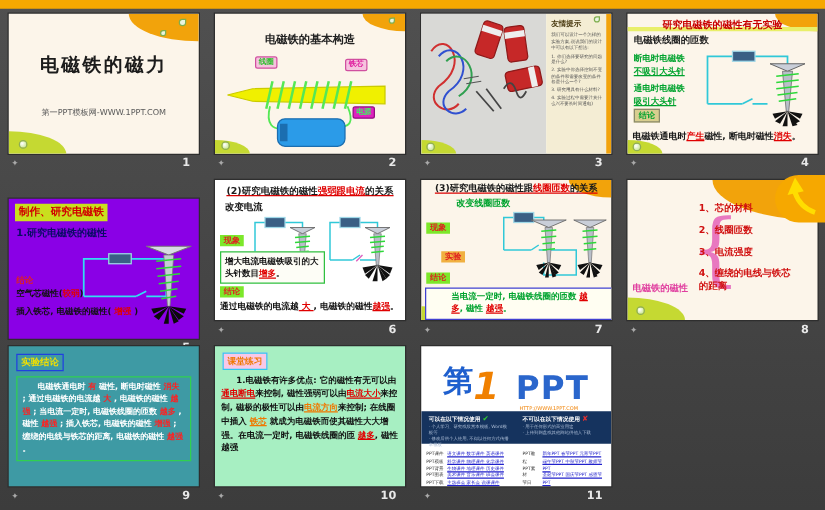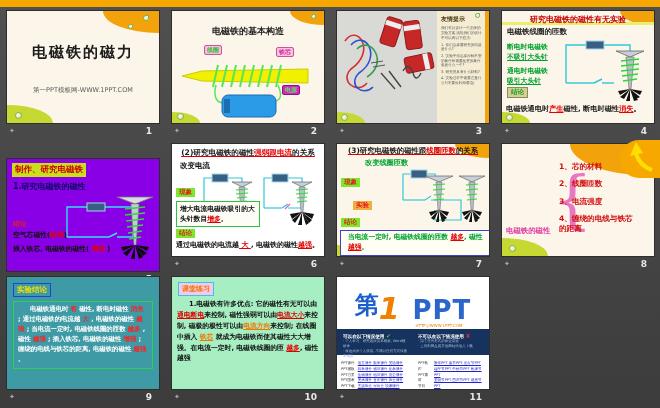--- a/index.html
+++ b/index.html
@@ -85,21 +85,21 @@
   .s6-concl-line { left:4px; top:96px; width:146px; font-size:7px; font-weight:bold; color:#111; }
 
   
   .s7-title { width:100%; top:2px; text-align:center; font-size:7.4px; font-weight:bold; color:#1a1a1a;
               text-decoration:underline; text-decoration-color:#d00; }
   .badge-amber { font-size:6.5px; font-weight:bold; color:#E02020; background:#F0B040; padding:0 3px; }
   .s7-exp-text { left:28px; top:14px; font-size:7.2px; font-weight:bold; color:#00A32E; }
   .s7-phen-box { left:4px; top:46px; width:62px; border:1px solid #e060b0; background:#fffef2;
                  font-size:6.8px; font-weight:bold; padding:2px 3px; line-height:1.7; }
   .s7-concl-box { left:3px; top:86px; width:152px; border:1px solid #4040d0; background:#fffef2;
-                  font-size:6.8px; font-weight:bold; padding:2px 7px; line-height:1.45; }
+                  font-size:6.8px; font-weight:bold; padding:2px 20px; line-height:1.45; }
 
   
   .s8-label { left:4px; top:48px; font-size:7.4px; font-weight:bold; color:#E040A0;margin-top:34px; }
   .s8-brace { left:50px; top:12px; font-size:64px; font-weight:100; color:#E878C0;
               font-family:"DejaVu Serif", serif; line-height:88px; }
   .s8-items { left:57px; top:18px; width:76px; }
   .s8-item { font-size:7.6px; font-weight:bold; color:#D01010; margin-bottom:8px; line-height:1.25; }
 
   
   .s9 { background:#3E9AA4; }

